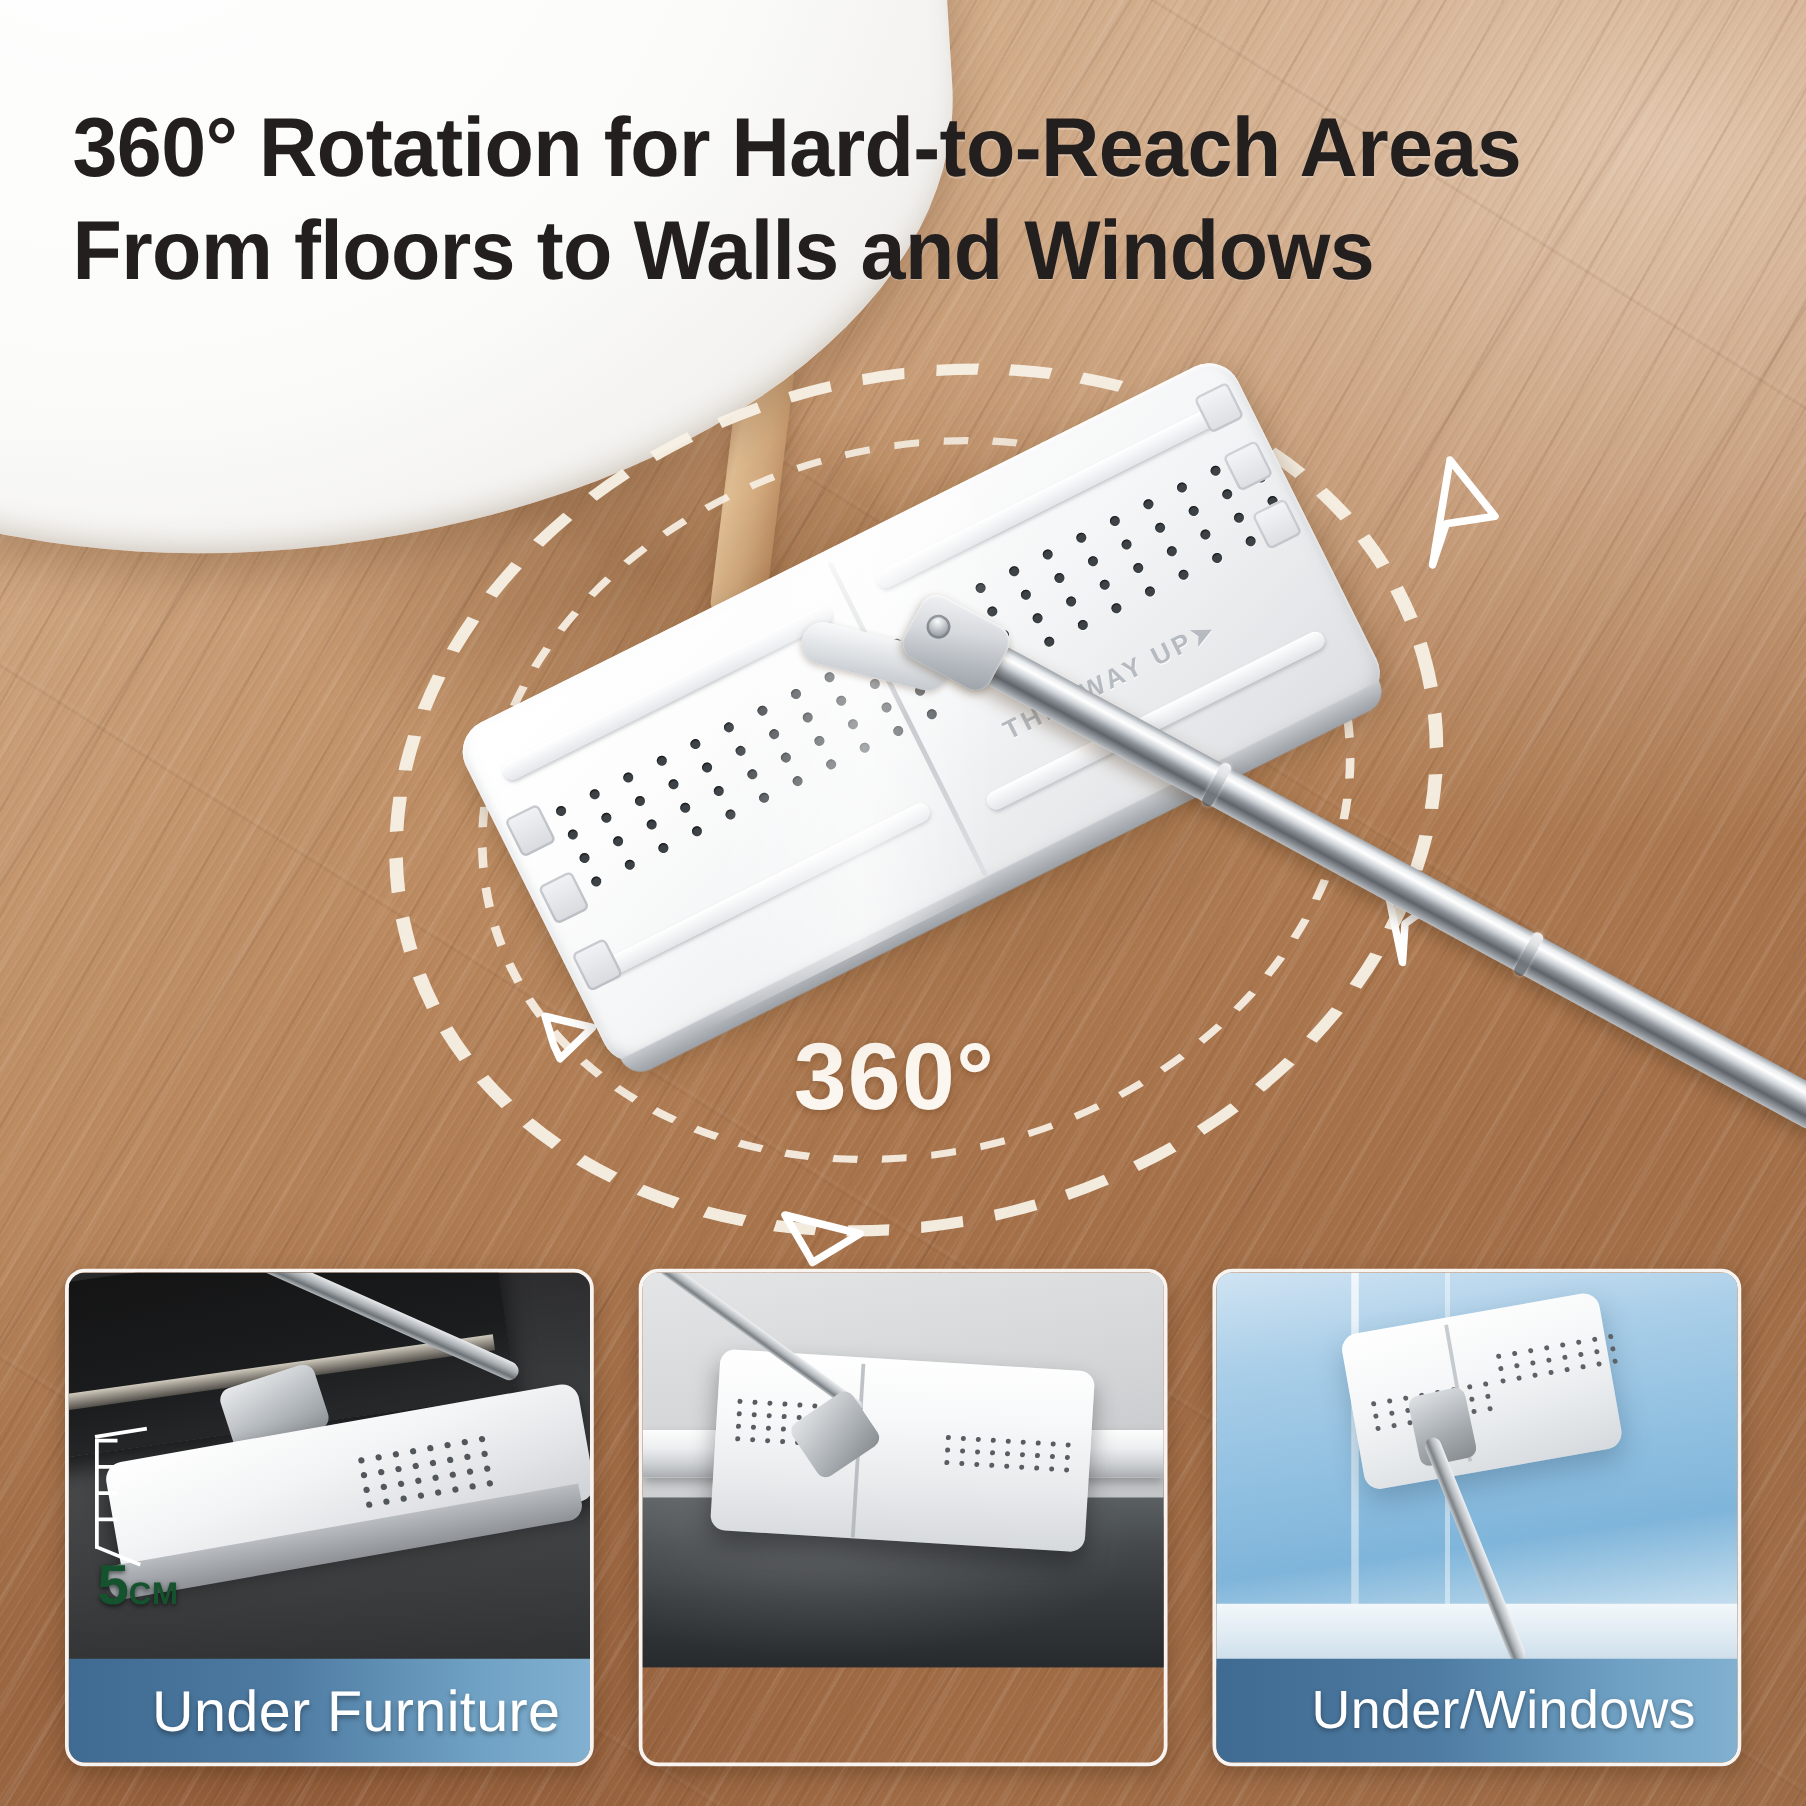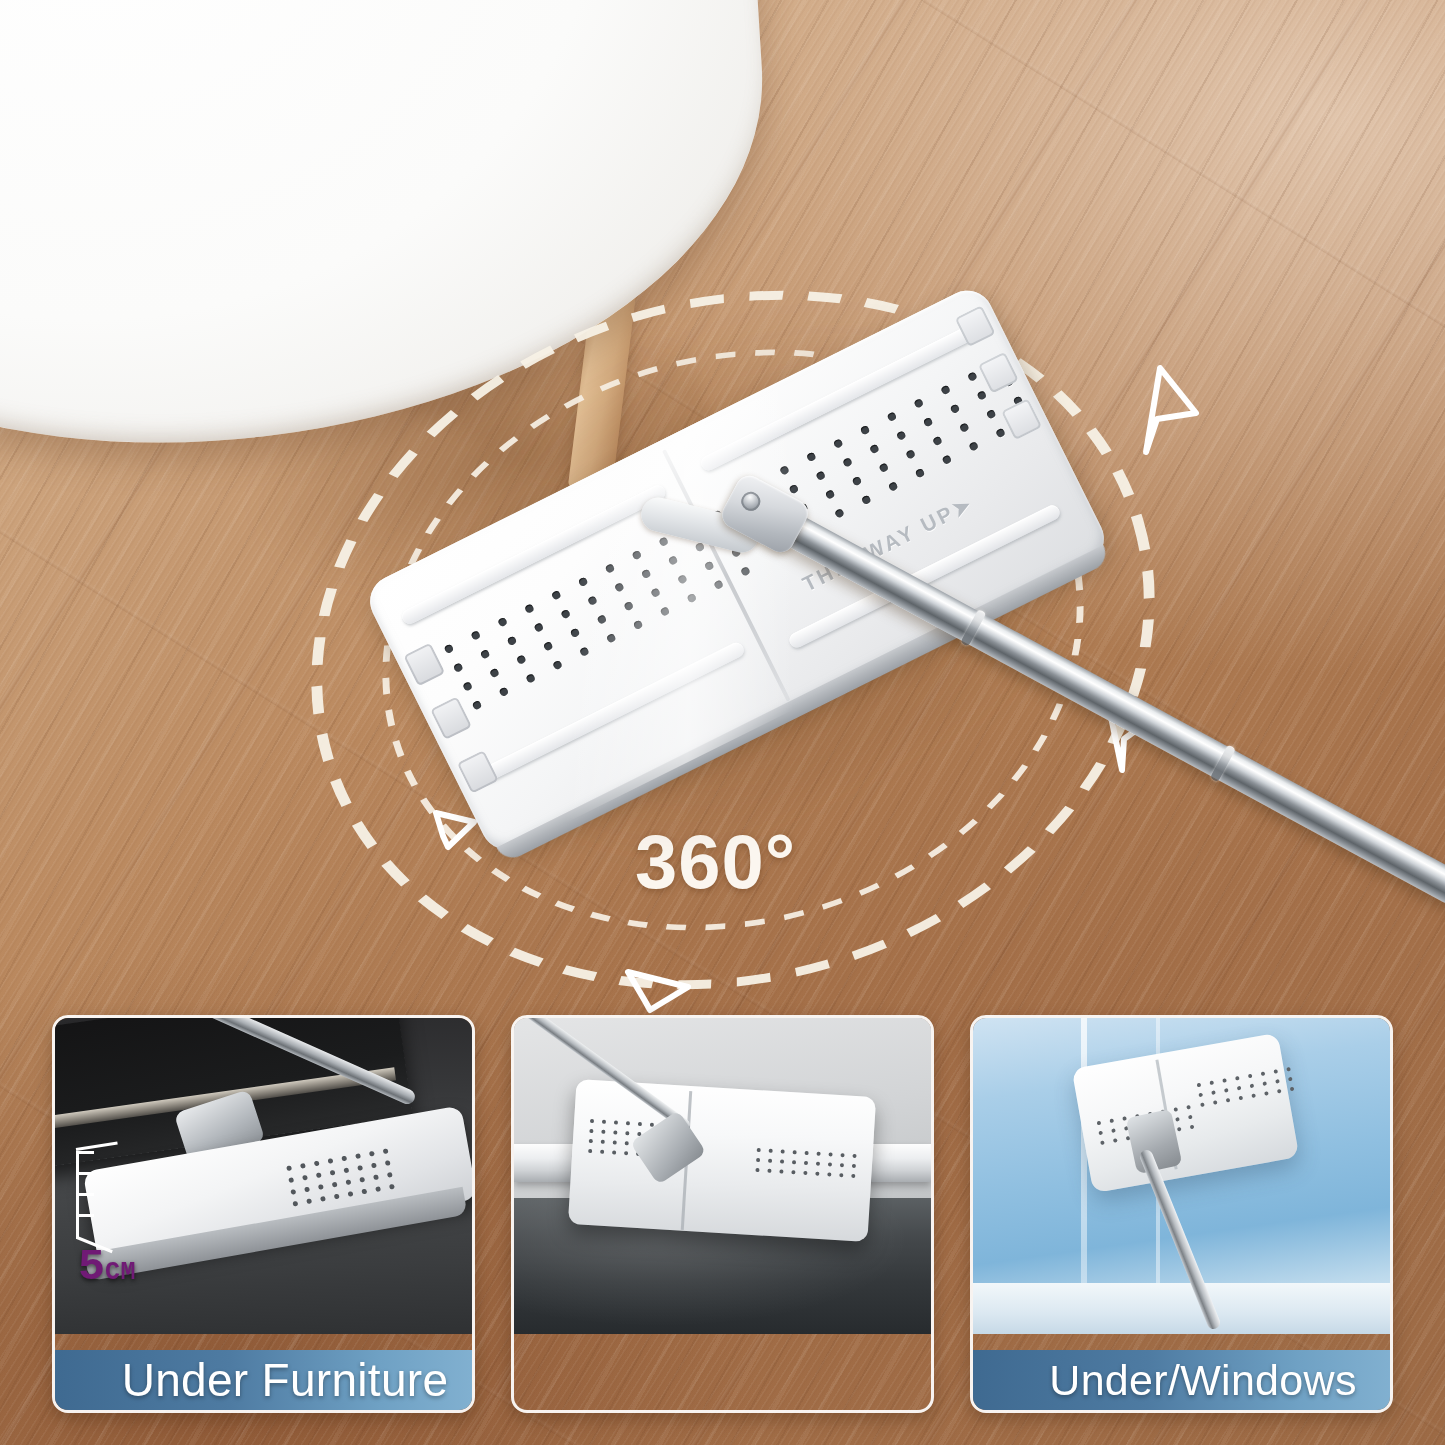--- a/index.html
+++ b/index.html
@@ -499,23 +499,23 @@
     background: #fff;
     transform: rotate(-9deg);
     transform-origin: left center;
     z-index: 4;
   }
   .measure-label {
     position: absolute;
     left: 5.5%;
     bottom: 14%;
     z-index: 5;
-    color: #701a75;
+    color: #14532d;
     font-weight: 700;
-    font-family: Liberation Mono, monospace;
+    font-family: Liberation Sans, sans-serif;
     line-height: 1;
     text-shadow: 0 2px 4px rgba(0,0,0,.6);
   }
   .measure-label .num { font-size: 45px; }
   .measure-label .unit { font-size: 25px; letter-spacing: .5px; }
 
   
   .scene-corner { position: absolute; inset: 0; background: linear-gradient(180deg, #d9dadb 0%, #c8cacc 38%, #b9bbbe 52%, #6f7376 60%, #3c4042 78%, #2c3032 100%); }
   .corner-wall { position: absolute; left: 0; top: 0; width: 100%; height: 62%; background: linear-gradient(170deg, #e4e5e6 0%, #d2d4d6 55%, #bfc2c4 100%); }
   .corner-baseboard { position: absolute; left: 0; top: 40%; width: 100%; height: 12%; background: linear-gradient(180deg, #fdfdfd 0%, #eceef0 38%, #cfd2d5 70%, #a9adb1 100%); box-shadow: 0 4px 7px rgba(0,0,0,.25); }
@@ -557,21 +557,21 @@
   .win-holes.a { left: 30%; top: 30%; grid-template-columns: repeat(8,4px); grid-template-rows: repeat(3,4px); }
   .win-holes.b { left: 54%; top: 18%; grid-template-columns: repeat(8,4px); grid-template-rows: repeat(3,4px); }
   .win-holes i { width: 4px; height: 4px; border-radius: 50%; background: #5d6267; }
   .win-pole { position: absolute; left: 41%; top: 40%; width: 46%; height: 13px; border-radius: 7px; background: linear-gradient(180deg, #f0f2f4, #b7bcc1 44%, #7c8186 74%, #c9ced3); transform: rotate(68deg); transform-origin: 0 50%; }
   .win-joint { position: absolute; left: 38%; top: 30%; width: 11%; height: 18%; border-radius: 8px; background: linear-gradient(165deg, #dfe3e6, #a4a9ae 62%, #868b90); transform: rotate(-12deg); }
 
   
   .thumb-caption {
     position: absolute;
     left: 0; right: 0; bottom: 0;
-    height: 60px;
+    height: 83px;
     display: flex;
     align-items: center;
     justify-content: center;
     background: linear-gradient(90deg, #3f6a91 0%, #4e7ba2 42%, #6fa1c4 78%, #81b0d0 100%);
     color: #ffffff;
     font-family: "Liberation Sans", sans-serif;
     font-size: 46px;
     font-weight: 400;
     letter-spacing: .3px;
     text-shadow: 0 2px 4px rgba(0,0,0,.35);
@@ -591,20 +591,24 @@
     <div class="grain"></div>
     <div class="grain2"></div>
   </div>
 
   <div class="leg-shadow"></div>
   <div class="leg-shadow2"></div>
   <div class="leg l1"></div>
   <div class="table-top"></div>
   <div class="table-rim"></div>
 
+  <div class="headline">
+    <div class="headline-line">360° Rotation for Hard-to-Reach Areas</div>
+    <div class="headline-line">From floors to Walls and Windows</div>
+  </div>
 
   <div class="orbit-wrap">
     <svg width="1445" height="1445" viewBox="0 0 1445 1445">
       <defs>
         <clipPath id="clipPoster">
             <rect x="0" y="0" width="1445" height="1445"></rect>
           </clipPath>
       </defs>
       <g clip-path="url(#clipPoster)" transform="translate(733,640) rotate(-16) scale(1,0.80) translate(-733,-640)">
 

